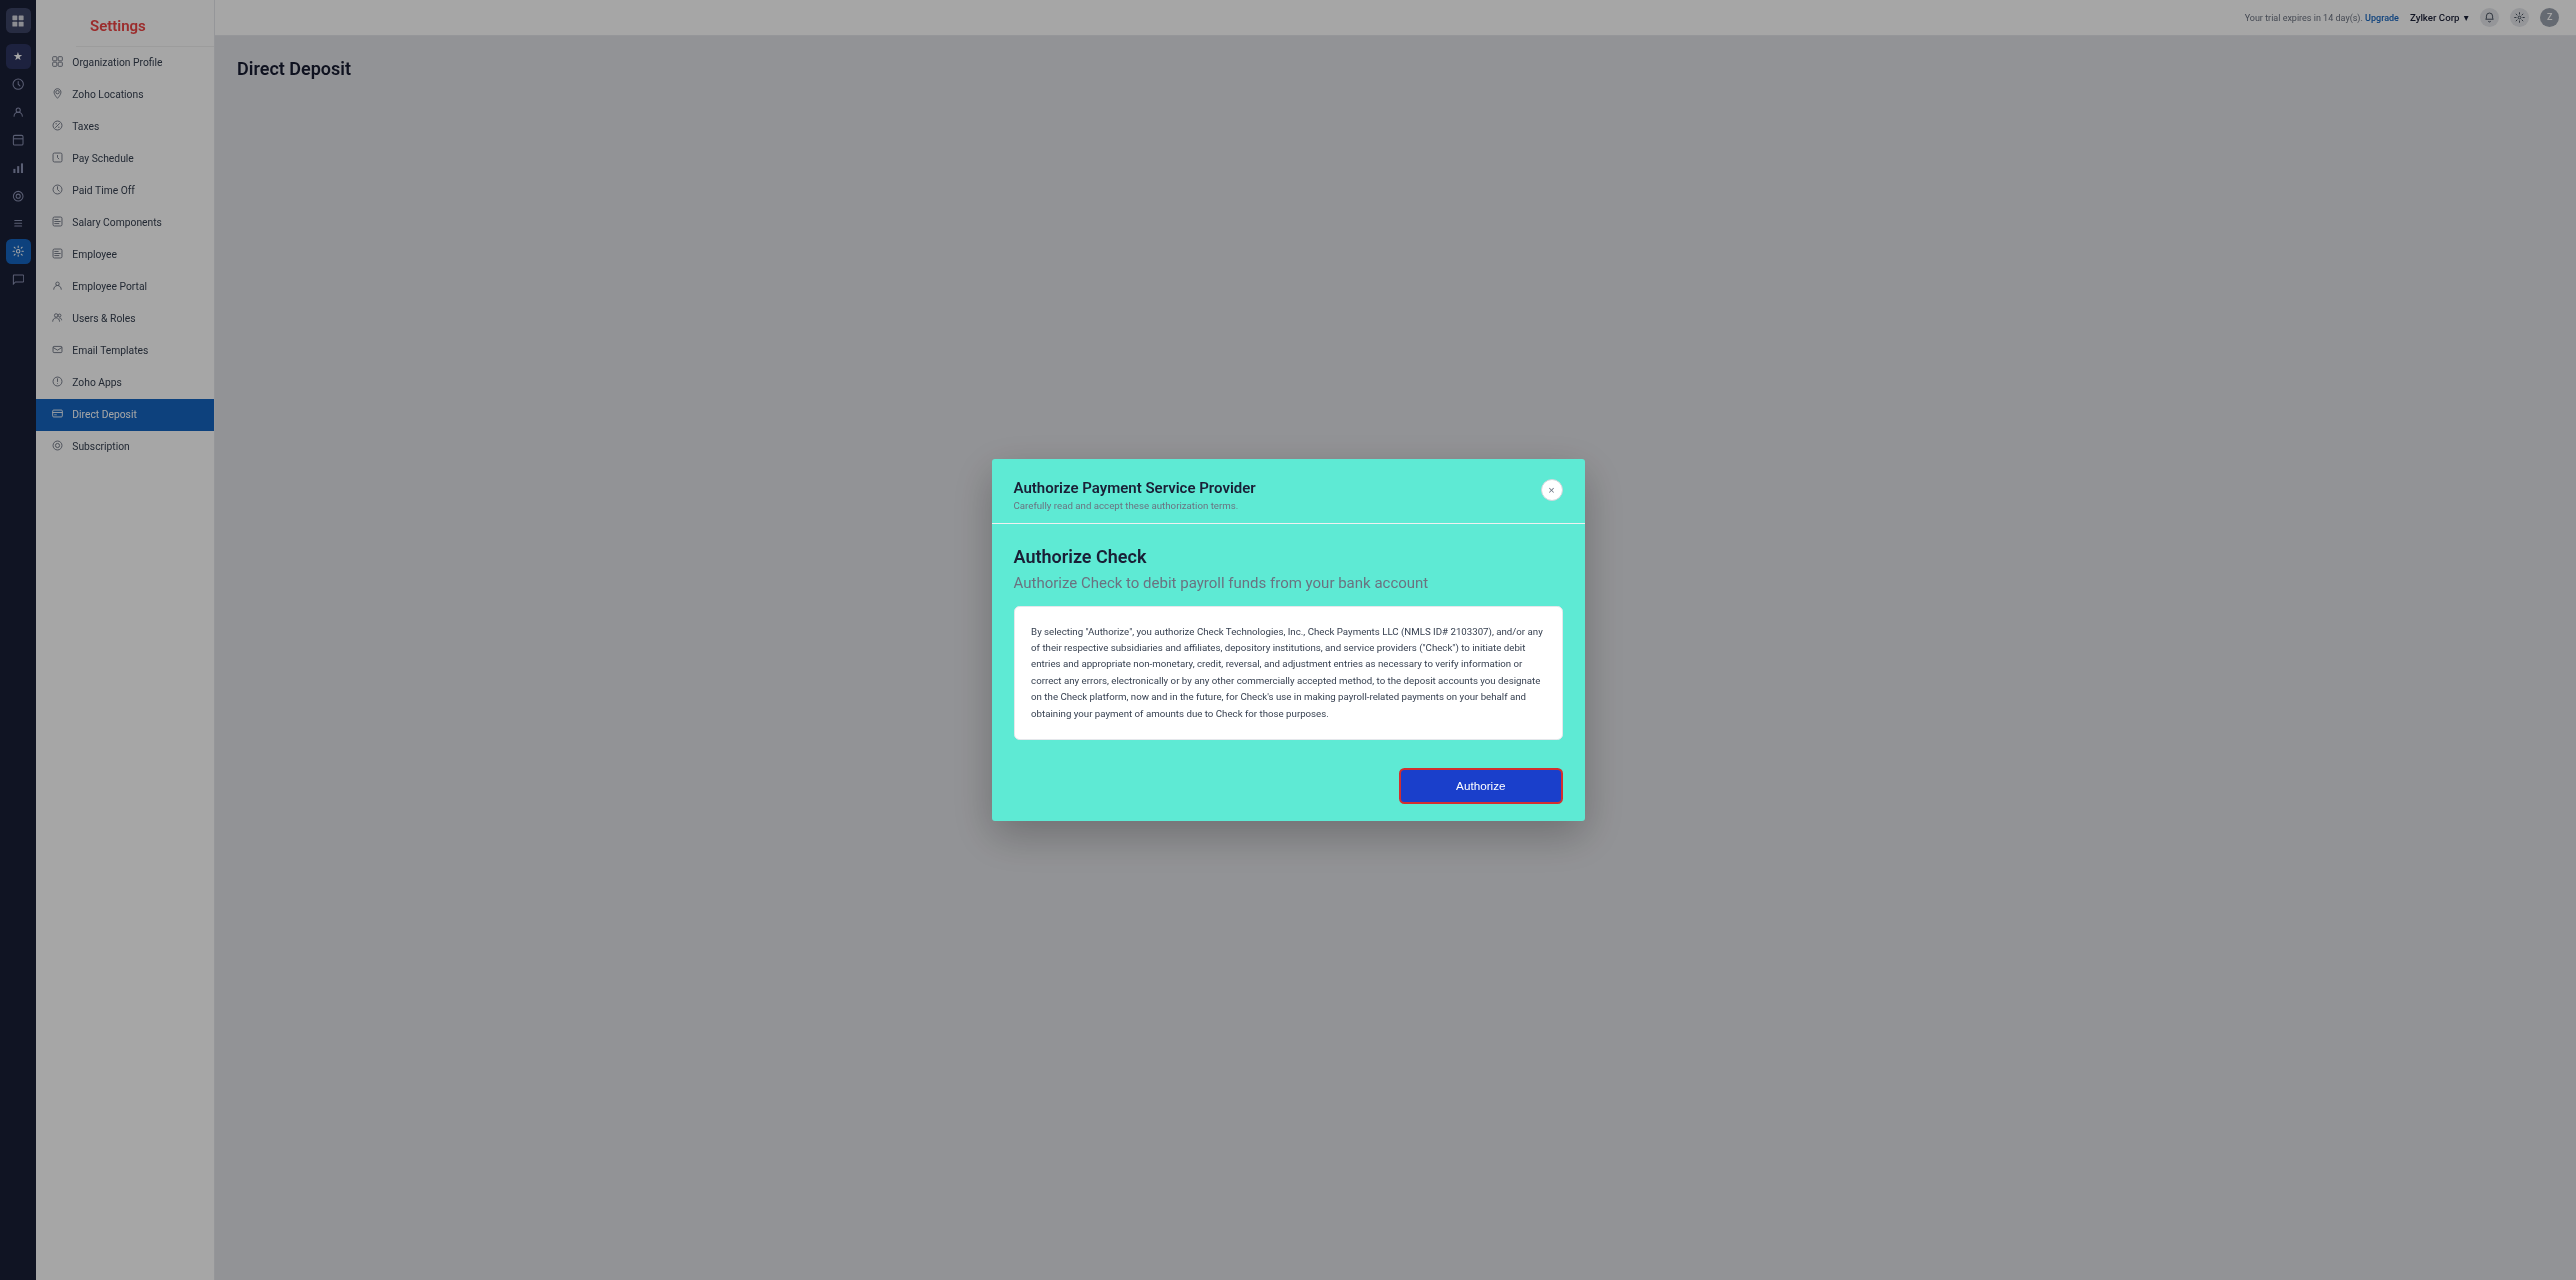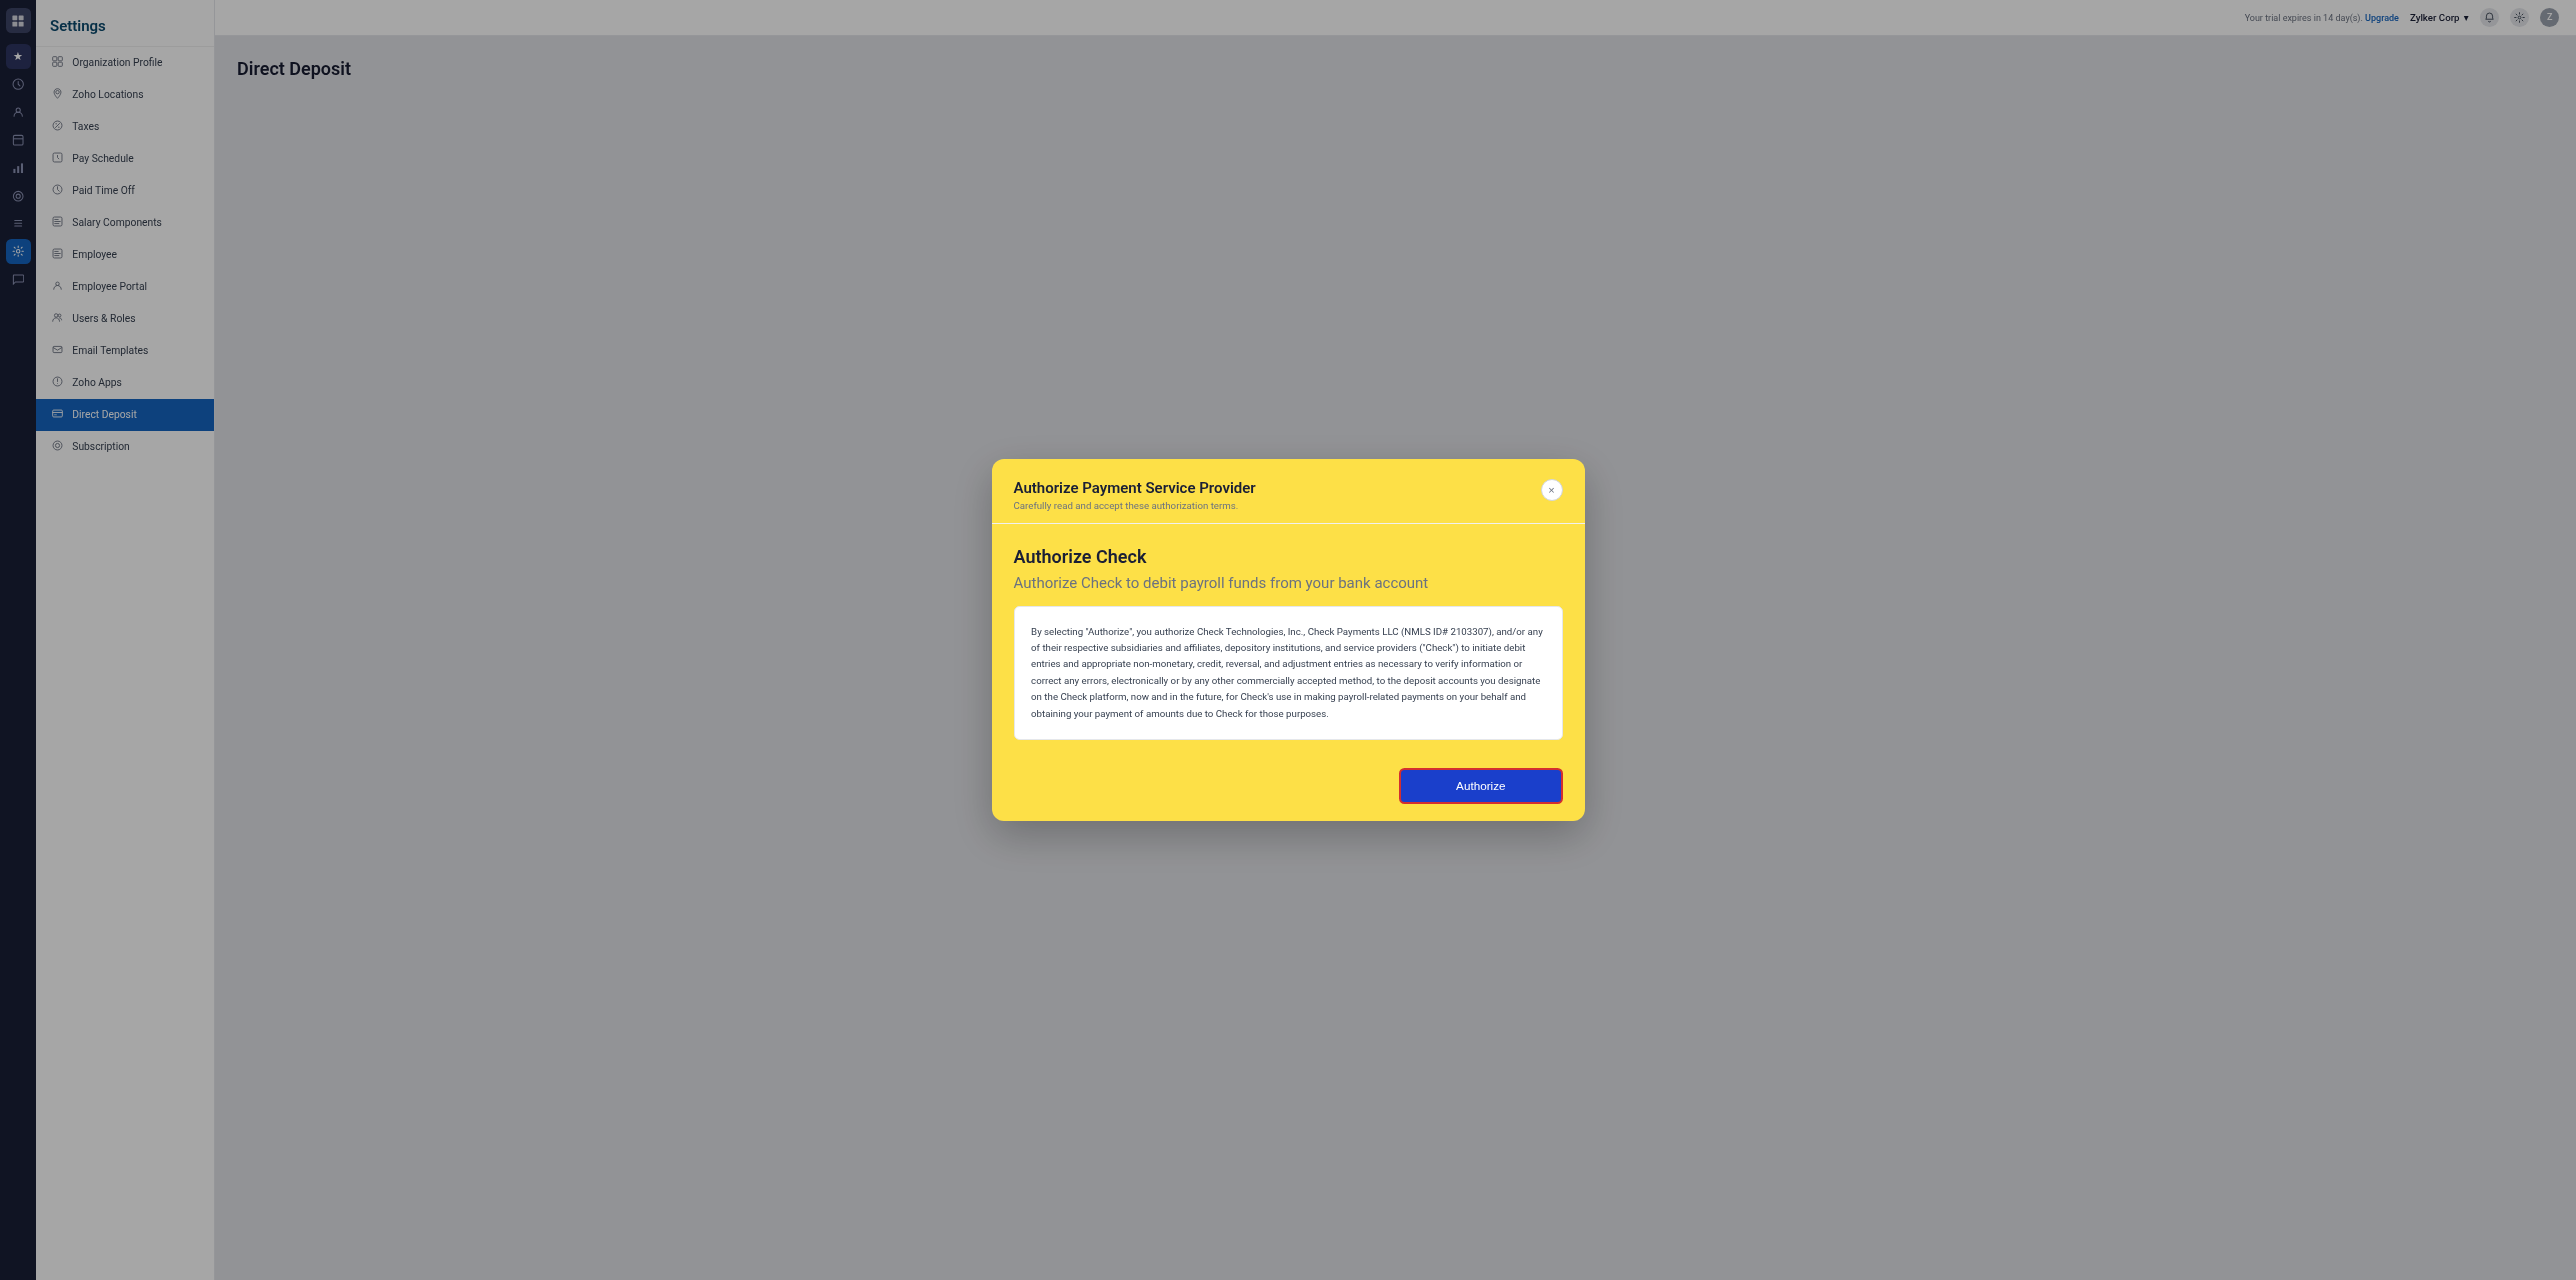--- a/index.html
+++ b/index.html
@@ -62,22 +62,23 @@
       border-right: 0.7px solid #e5e7eb;
       display: flex;
       flex-direction: column;
       flex-shrink: 0;
       overflow-y: auto;
     }
     .sidebar-header {
       padding: 16.6px 14px 11px;
       font-size: 15px;
       font-weight: 600;
-      color: #0c4a6e;
+      color: #ef4444;
       border-bottom: 0.7px solid #f0f0f0;
+      margin-left: 40px;
     }
     .sidebar-item {
       display: flex;
       align-items: center;
       gap: 8.3px;
       padding: 9px 14px;
       cursor: pointer;
       color: #374151;
       font-size: 10.3px;
       transition: background 0.15s;
@@ -164,22 +165,22 @@
     .modal-overlay {
       position: fixed;
       top: 0; left: 0; right: 0; bottom: 0;
       background: rgba(0,0,0,0.35);
       z-index: 1000;
       display: flex;
       align-items: center;
       justify-content: center;
     }
     .modal {
-      background: #fde047;
-      border-radius: 12px;
+      background: #5eead4;
+      border-radius: 3px;
       width: 593px;
       max-height: 82vh;
       display: flex;
       flex-direction: column;
       box-shadow: 0 14px 41px rgba(0,0,0,0.25);
       overflow: hidden;
     }
     .modal-header {
       padding: 19.3px 22px 12.4px;
       border-bottom: 0.7px solid #f0f0f0;

